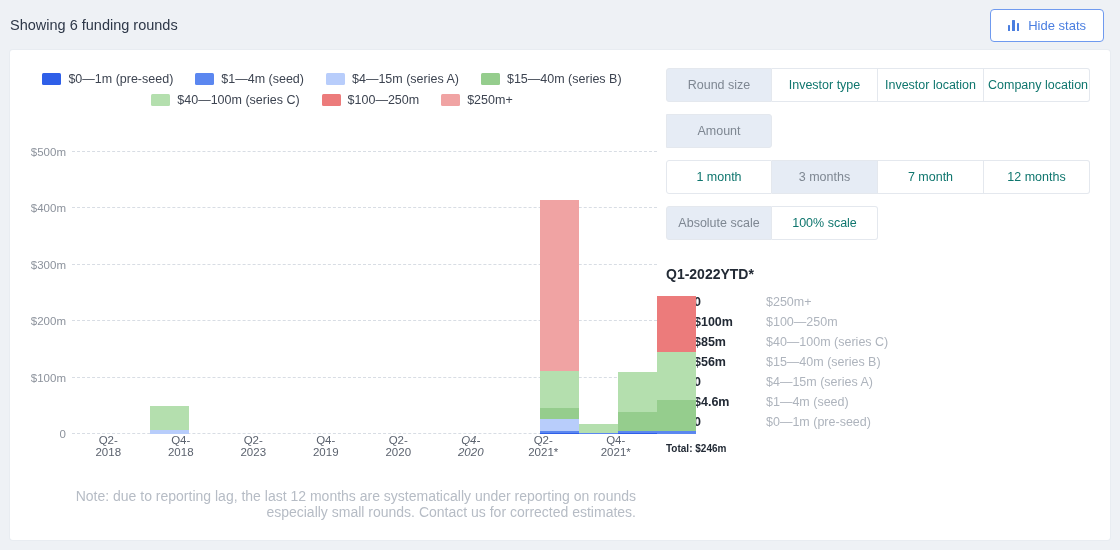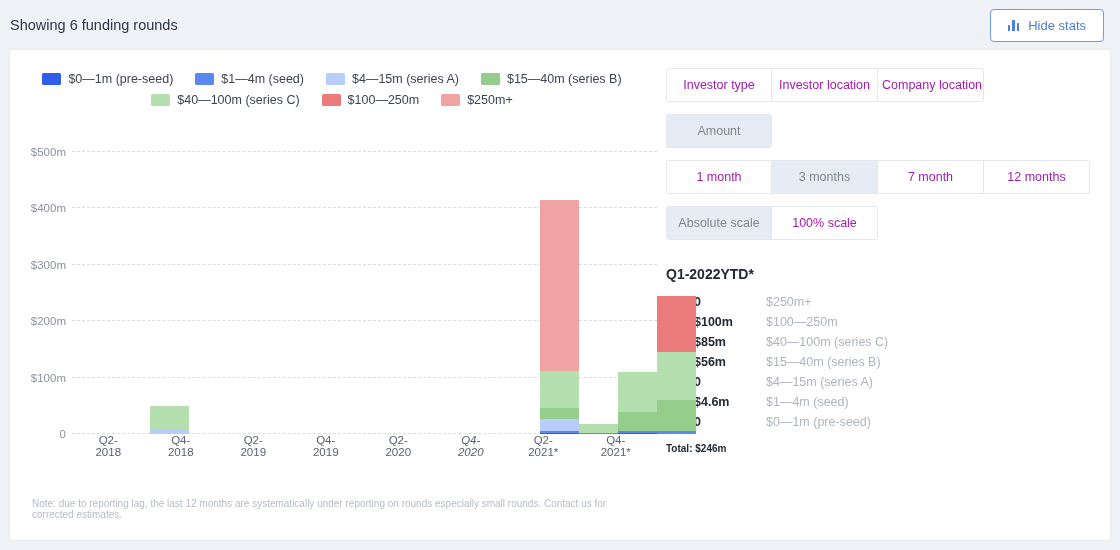--- a/index.html
+++ b/index.html
@@ -62,28 +62,28 @@
   .bar-slot { flex: 1; display: flex; justify-content: center; align-items: flex-end; height: 100%; }
   .bar-stack { width: 39px; display: flex; flex-direction: column-reverse; }
   .seg { width: 100%; }
   .xaxis {
     position: absolute; left: 62px; right: 18px; bottom: 62px;
     display: flex;
   }
   .xtick { flex: 1; text-align: center; font-size: 11.5px; color: #5b626e; }
   .footnote {
     position: absolute; left: 22px; bottom: 20px; right: 18px;
-    font-size: 10px; color: #b6bcc5;
+    font-size: 14px; color: #b6bcc5; text-align: right;
   }
 
   
   .seg-group { display: flex; margin-bottom: 12px; }
   .seg-btn {
     border: 1px solid #e4e8ee; background: #fff;
-    font-size: 12.5px; color: #a21caf;
+    font-size: 12.5px; color: #0f766e;
     padding: 9px 4px; text-align: center; cursor: pointer;
     white-space: nowrap;
   }
   .seg-btn + .seg-btn { border-left: none; }
   .seg-group .seg-btn:first-child { border-radius: 3px 0 0 3px; }
   .seg-group .seg-btn:last-child { border-radius: 0 3px 3px 0; }
   .seg-btn.active { background: #e6ecf5; color: #7e8792; }
   .g4 .seg-btn { width: 106px; }
   .g2 .seg-btn { width: 106px; }
 
@@ -244,40 +244,41 @@
                 <div class="seg" style="height: 47.94px; background: rgb(180, 223, 174);"></div>
                 <div class="seg" style="height: 56.4px; background: rgb(236, 123, 123);"></div>
               </div>
             </div>
           </div>
         <div class="xaxis" id="xaxis">
             <div class="xtick" style="transform: translateX(50%);">Q2-2018</div>
             <div class="xtick"></div>
             <div class="xtick" style="transform: translateX(50%);">Q4-2018</div>
             <div class="xtick"></div>
-            <div class="xtick" style="transform: translateX(50%);">Q2-2019</div>
+            <div class="xtick" style="transform: translateX(50%);">Q2-2023</div>
             <div class="xtick"></div>
             <div class="xtick" style="transform: translateX(50%);">Q4-2019</div>
             <div class="xtick"></div>
             <div class="xtick" style="transform: translateX(50%);">Q2-2020</div>
             <div class="xtick"></div>
             <div class="xtick" style="transform: translateX(50%); font-style: italic;">Q4-2020</div>
             <div class="xtick"></div>
             <div class="xtick" style="transform: translateX(50%);">Q2-2021*</div>
             <div class="xtick"></div>
             <div class="xtick" style="transform: translateX(50%);">Q4-2021*</div>
             <div class="xtick"></div>
           </div>
       </div>
 
       <div class="footnote">Note: due to reporting lag, the last 12 months are systematically under reporting on rounds especially small rounds. Contact us for corrected estimates.</div>
     </div>
 
     <div class="right-pane">
       <div class="seg-group g4" id="grp-breakdown">
+          <div class="seg-btn active">Round size</div>
           <div class="seg-btn">Investor type</div>
           <div class="seg-btn">Investor location</div>
           <div class="seg-btn">Company location</div>
         </div>
       <div class="seg-group g2" id="grp-metric">
           <div class="seg-btn active">Amount</div>
         </div>
       <div class="seg-group g4" id="grp-period">
           <div class="seg-btn">1 month</div>
           <div class="seg-btn active">3 months</div>

